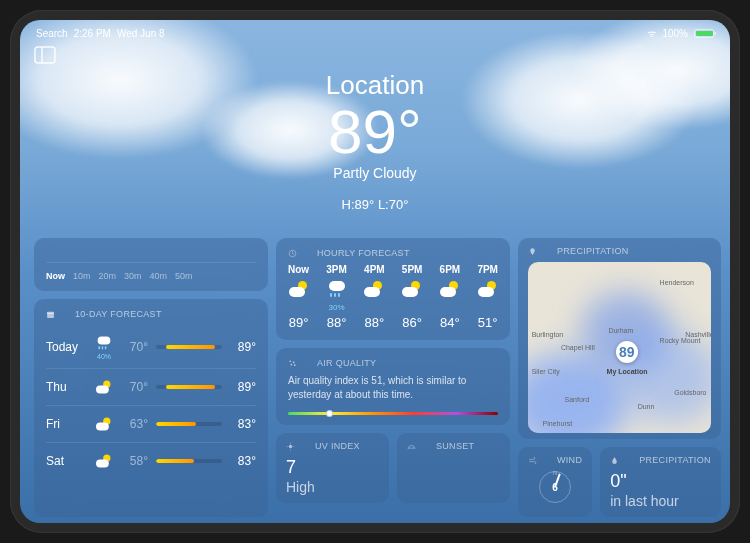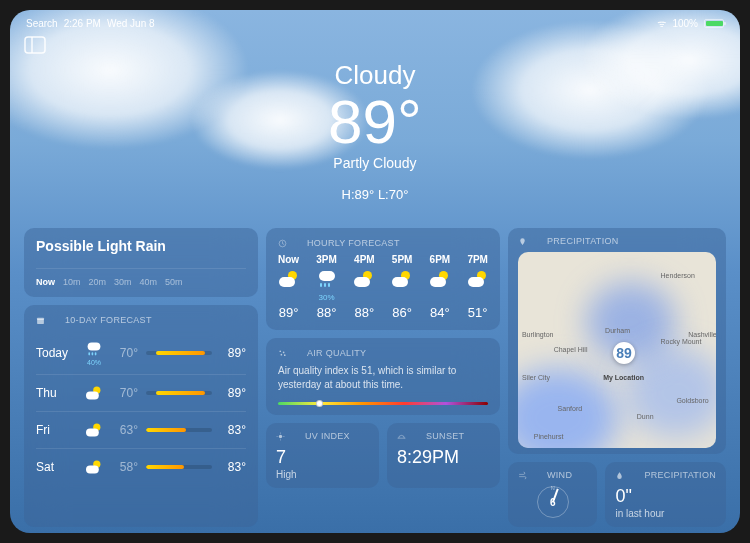--- a/index.html
+++ b/index.html
@@ -1,17 +1,17 @@
 <!DOCTYPE html>
 <html><head>
 <meta charset="utf-8">
 <style>
 *{margin:0;padding:0;box-sizing:border-box;font-family:-apple-system,BlinkMacSystemFont,'SF Pro',sans-serif;-webkit-font-smoothing:antialiased}
 body{width:750px;height:543px;background:#1a1a1a;display:flex;align-items:center;justify-content:center}
-.device{width:730px;height:523px;background:#2a2a2a;border-radius:32px;padding:0;position:relative;box-shadow:inset 0 0 2px rgba(255,255,255,.2)}
+.device{width:730px;height:523px;background:#2a2a2a;border-radius:32px;padding:10px;position:relative;box-shadow:inset 0 0 2px rgba(255,255,255,.2)}
 .screen{width:100%;height:100%;border-radius:20px;overflow:hidden;position:relative;background:linear-gradient(180deg,#8ab5e0 0%,#7aaad8 25%,#5a8fc8 50%,#4a7fb8 75%,#3a6fa8 100%)}
 .clouds{position:absolute;top:0;left:0;right:0;height:220px;pointer-events:none;overflow:hidden}
 .cloud{position:absolute;border-radius:50%;background:radial-gradient(ellipse at center,rgba(255,255,255,.95) 0%,rgba(255,255,255,.7) 40%,rgba(255,255,255,0) 70%);filter:blur(2px)}
 .c1{width:280px;height:160px;top:-20px;left:-40px}
 .c2{width:240px;height:140px;top:10px;right:30px}
 .c3{width:180px;height:100px;top:60px;left:180px}
 .c4{width:220px;height:120px;top:-10px;right:-60px}
 .status-bar{position:absolute;top:4px;left:0;right:0;height:18px;display:flex;justify-content:space-between;align-items:center;padding:0 16px;font-size:10px;color:#fff;font-weight:500;z-index:10}
 .status-left,.status-right{display:flex;align-items:center;gap:6px}
 .battery{width:20px;height:9px;border:1px solid rgba(255,255,255,.5);border-radius:2px;position:relative}
@@ -55,21 +55,21 @@
 .fc-lo{width:26px;color:rgba(255,255,255,.5);text-align:right}
 .fc-bar{flex:1;height:4px;background:rgba(0,0,0,.15);border-radius:2px;position:relative;overflow:hidden}
 .fc-bar-fill{position:absolute;height:100%;border-radius:2px;background:linear-gradient(90deg,#ffd700,#ff9500)}
 .fc-hi{width:26px;text-align:right;font-weight:500}
 .aq-value{font-size:15px;font-weight:600;margin-bottom:4px}
 .aq-bar{height:3px;border-radius:2px;margin-top:10px;background:linear-gradient(90deg,#4cd964,#ffeb3b,#ff9500,#ff3b30,#af52de,#8b0000);position:relative}
 .aq-dot{position:absolute;top:-2px;width:7px;height:7px;background:#fff;border-radius:50%;border:1px solid rgba(0,0,0,.2)}
 .small-cards{display:flex;gap:8px}
 .small-card{flex:1;background:rgba(60,100,150,.45);border-radius:10px;padding:8px 10px;color:#fff}
 .sc-value{font-size:18px;font-weight:500;line-height:1.2}
-.sc-sub{font-size:10px;color:rgba(255,255,255,.7)}
+.sc-sub{font-size:14px;color:rgba(255,255,255,.7)}
 .map{flex:1;background:#e8e4d8;border-radius:10px;position:relative;overflow:hidden;min-height:150px}
 .map-precip{position:absolute;border-radius:50%;filter:blur(15px)}
 .mp1{width:120px;height:100px;background:rgba(100,150,255,.6);bottom:-20px;left:-20px}
 .mp2{width:90px;height:80px;background:rgba(80,130,240,.5);top:30px;right:40px}
 .mp3{width:100px;height:90px;background:rgba(100,150,255,.4);bottom:10px;right:-10px}
 .map-label{position:absolute;font-size:7px;color:#666;font-weight:500}
 .map-pin{position:absolute;top:46%;left:48%;width:22px;height:22px;background:#fff;border-radius:50%;display:flex;align-items:center;justify-content:center;font-size:14px;font-weight:700;color:#4a7fb8;box-shadow:0 1px 4px rgba(0,0,0,.3)}
 .map-pin-label{position:absolute;top:62%;left:43%;font-size:7px;color:#444;font-weight:600}
 .right-bottom{display:flex;gap:8px}
 .right-bottom .small-card{padding:8px 10px}
@@ -106,30 +106,29 @@
 </div>
 
 <div class="sidebar-btn">
   <svg viewBox="0 0 22 18">
           <rect x="1" y="1" width="20" height="16" rx="3"></rect>
           <line x1="8" y1="1" x2="8" y2="17"></line>
         </svg>
 </div>
 
 <div class="hero">
-  <div class="hero-city">Cloudy</div>
+  <div class="hero-city">Location</div>
   <div class="hero-temp">89°</div>
   <div class="hero-cond">Partly Cloudy</div>
   <div class="hero-hl">H:89° L:70°</div>
 </div>
 
 <div class="content">
   <div class="col col-left">
     <div class="card">
-      <div class="card-title">Possible Light Rain</div>
       <div class="precip-scale" id="precip-scale">
               <span>Now</span>
               <span>10m</span>
               <span>20m</span>
               <span>30m</span>
               <span>40m</span>
               <span>50m</span>
             </div>
     </div>
     <div class="card" style="flex:1">
@@ -271,21 +270,20 @@
         <div class="sc-sub">High</div>
       </div>
       <div class="small-card">
         <div class="card-header">
           <svg viewBox="0 0 16 16">
                   <path d="M3 11a5 5 0 0110 0" fill="none" stroke="currentColor"></path>
                   <line x1="1" y1="11" x2="15" y2="11" stroke="currentColor"></line>
                 </svg>
           <span>SUNSET</span>
         </div>
-        <div class="sc-value">8:29PM</div>
       </div>
     </div>
   </div>
 
   <div class="col col-right">
     <div class="card" style="padding:8px 10px 6px;flex:1;display:flex;flex-direction:column">
       <div class="card-header">
         <svg viewBox="0 0 16 16">
                 <path d="M8 2a4 4 0 014 4c0 3-4 8-4 8s-4-5-4-8a4 4 0 014-4z"></path>
               </svg>

